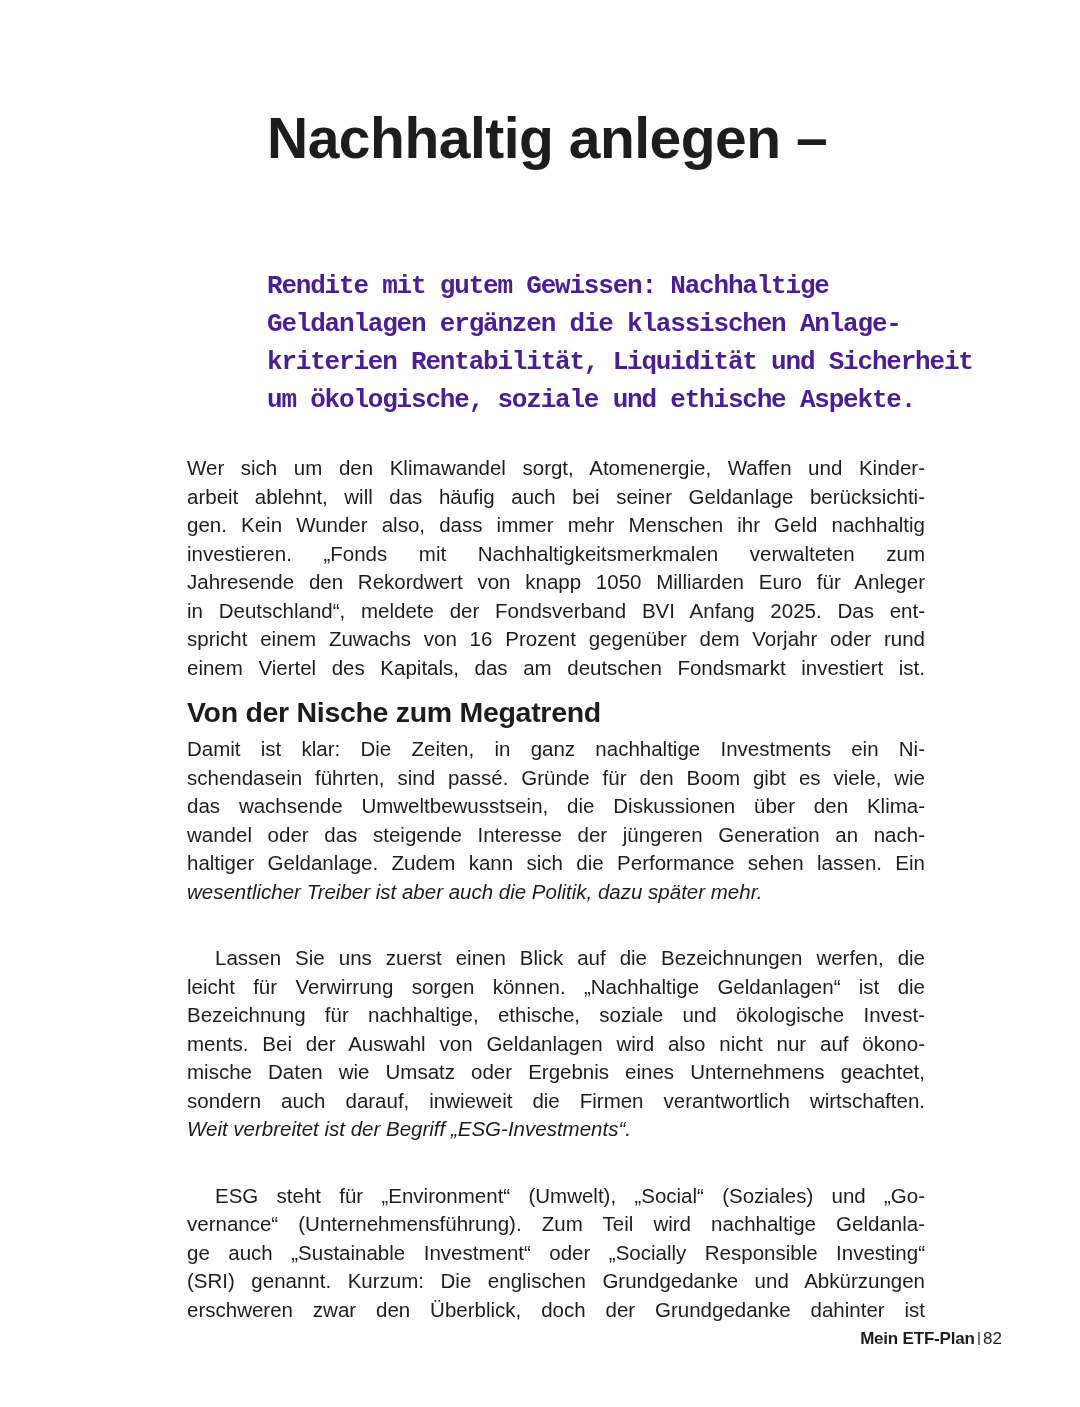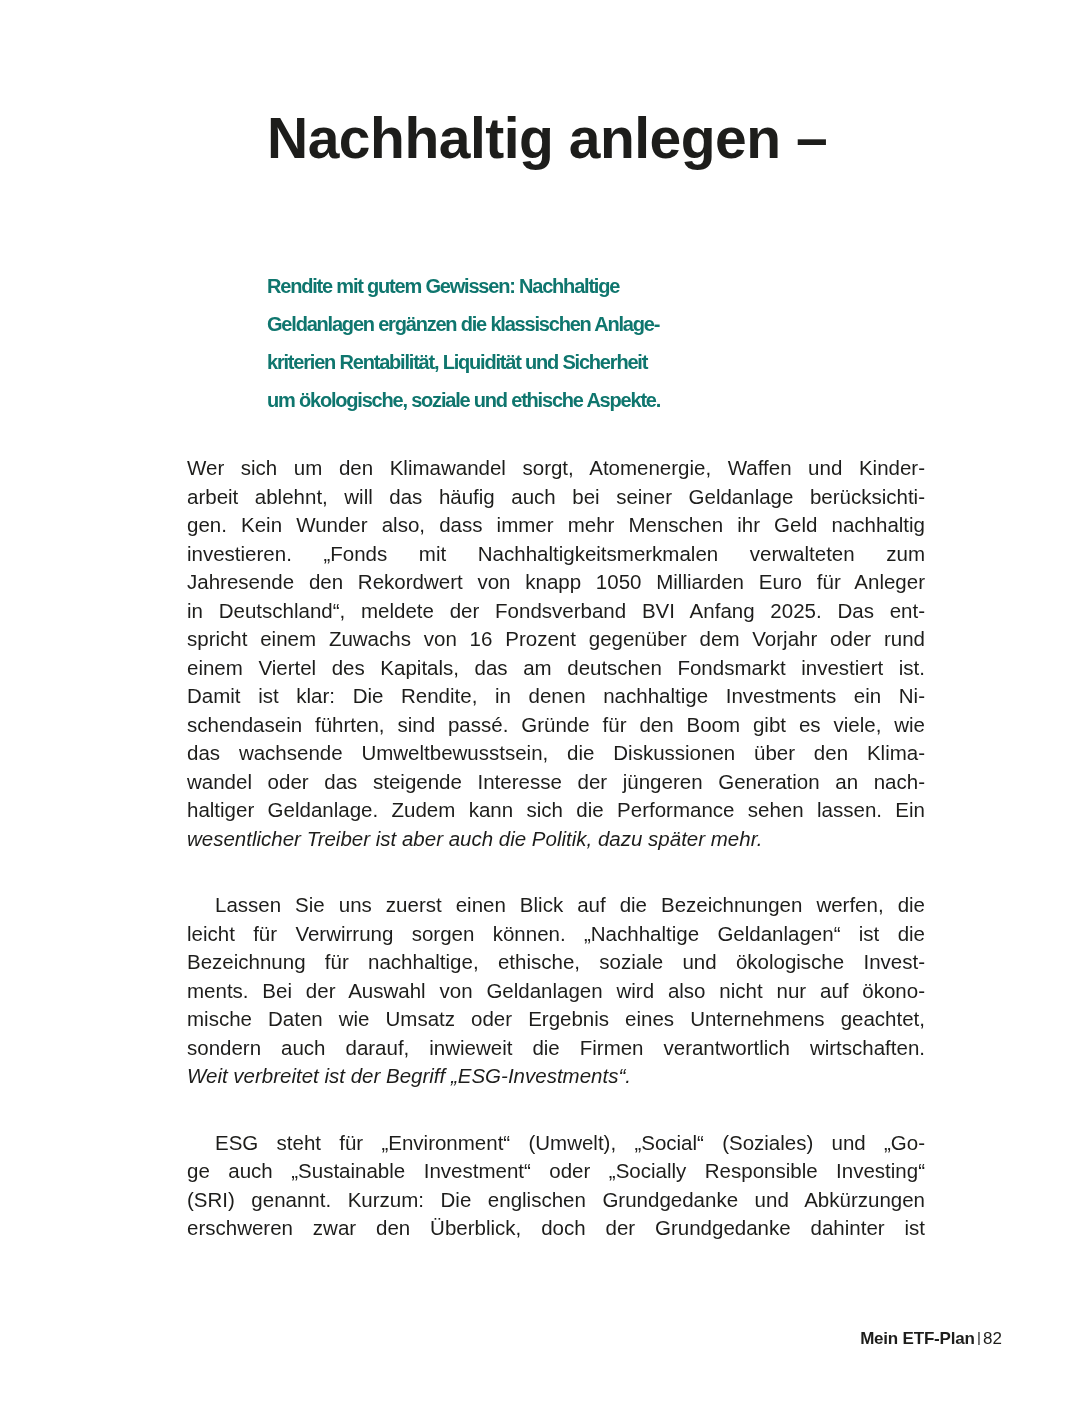--- a/index.html
+++ b/index.html
@@ -18,23 +18,24 @@
   
   .chapter-title {
     position:absolute; left:267px; top:104px;
     font-size:57px; line-height:68px;
     font-weight:bold; letter-spacing:-0.5px;
     color:#1d1d1b;
   }
   
   .lead {
     position:absolute; left:267px; top:267px;
-    font-size:20px; line-height:38px;
+    font-size:26px; line-height:38px;
     font-weight:bold; letter-spacing:-1.2px;
-    color:#0f766e;
+    color:#4c1d95;
+    font-family:Liberation Mono, monospace;
   }
   
   .bodycopy {
     position:absolute; left:187px; top:454px;
     width:738px;
     font-size:20.5px; line-height:28.5px;
     color:#1d1d1b;
   }
   .ln {
     text-align:justify;
@@ -82,42 +83,44 @@
       <div class="ln">Wer sich um den Klimawandel sorgt, Atomenergie, Waffen und Kinder-</div>
       <div class="ln">arbeit ablehnt, will das häufig auch bei seiner Geldanlage berücksichti-</div>
       <div class="ln">gen. Kein Wunder also, dass immer mehr Menschen ihr Geld nachhaltig</div>
       <div class="ln">investieren. „Fonds mit Nachhaltigkeitsmerkmalen verwalteten zum</div>
       <div class="ln">Jahresende den Rekordwert von knapp 1050 Milliarden Euro für Anleger</div>
       <div class="ln">in Deutschland“, meldete der Fondsverband BVI Anfang 2025. Das ent-</div>
       <div class="ln">spricht einem Zuwachs von 16 Prozent gegenüber dem Vorjahr oder rund</div>
       <div class="ln">einem Viertel des Kapitals, das am deutschen Fondsmarkt investiert ist.</div>
     </div>
 
+    <h2 class="section-heading">Von der Nische zum Megatrend</h2>
 
     <div>
-      <div class="ln">Damit ist klar: Die Rendite, in denen nachhaltige Investments ein Ni-</div>
+      <div class="ln">Damit ist klar: Die Zeiten, in ganz nachhaltige Investments ein Ni-</div>
       <div class="ln">schendasein führten, sind passé. Gründe für den Boom gibt es viele, wie</div>
       <div class="ln">das wachsende Umweltbewusstsein, die Diskussionen über den Klima-</div>
       <div class="ln">wandel oder das steigende Interesse der jüngeren Generation an nach-</div>
       <div class="ln">haltiger Geldanlage. Zudem kann sich die Performance sehen lassen. Ein</div>
       <div class="ln short">wesentlicher Treiber ist aber auch die Politik, dazu später mehr.</div>
     </div>
 
     <div>
       <div class="ln indent">Lassen Sie uns zuerst einen Blick auf die Bezeichnungen werfen, die</div>
       <div class="ln">leicht für Verwirrung sorgen können. „Nachhaltige Geldanlagen“ ist die</div>
       <div class="ln">Bezeichnung für nachhaltige, ethische, soziale und ökologische Invest-</div>
       <div class="ln">ments. Bei der Auswahl von Geldanlagen wird also nicht nur auf ökono-</div>
       <div class="ln">mische Daten wie Umsatz oder Ergebnis eines Unternehmens geachtet,</div>
       <div class="ln">sondern auch darauf, inwieweit die Firmen verantwortlich wirtschaften.</div>
       <div class="ln short">Weit verbreitet ist der Begriff „ESG-Investments“.</div>
     </div>
 
     <div>
       <div class="ln indent">ESG steht für „Environment“ (Umwelt), „Social“ (Soziales) und „Go-</div>
+      <div class="ln">vernance“ (Unternehmensführung). Zum Teil wird nachhaltige Geldanla-</div>
       <div class="ln">ge auch „Sustainable Investment“ oder „Socially Responsible Investing“</div>
       <div class="ln">(SRI) genannt. Kurzum: Die englischen Grundgedanke und Abkürzungen</div>
       <div class="ln">erschweren zwar den Überblick, doch der Grundgedanke dahinter ist</div>
     </div>
 
   </div>
 
   <div class="pagefoot">
     <span class="book">Mein ETF-Plan</span>
     <span class="sep">|</span>

